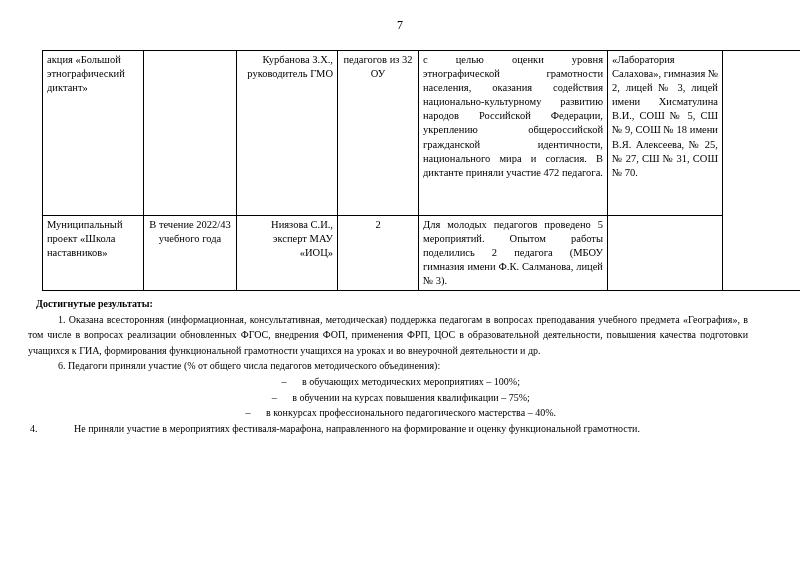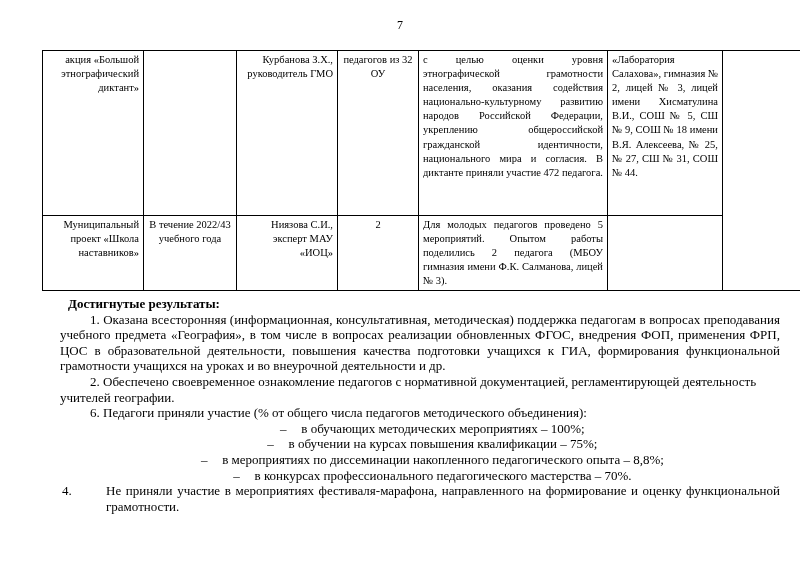--- a/index.html
+++ b/index.html
@@ -42,43 +42,43 @@
     table-layout: fixed;
     font-size: 10.5px;
     line-height: 14.1px;
   }
   table.doc-table td {
     border: 1px solid #000000;
     vertical-align: top;
     padding: 2px 4px 2px 4px;
     hyphens: auto;
   }
-  td.c1 { width: 92px;  text-align: right; }
+  td.c1 { width: 92px;  text-align: left; }
   td.c2 { width: 84px;  text-align: center; }
   td.c3 { width: 92px;  text-align: right; }
   td.c4 { width: 72px;  text-align: center; }
   td.c5 { width: 180px; text-align: justify; text-align-last: left; }
   td.c6 { width: 106px; text-align: justify; text-align-last: left; }
   td.c7 { width: 94px; }
 
   .row1 td.c1,
   .row1 td.c2,
   .row1 td.c3,
   .row1 td.c4,
   .row1 td.c5 { height: 160px; }
   .row1 td.c6 { height: 160px; }
   .row2 td { height: 62px; }
 
   
   .body-text {
     position: absolute;
-    left: 60px;
+    left: 28px;
     top: 296px;
     width: 720px;
-    font-size: 13px;
+    font-size: 10px;
     line-height: 15.6px;
   }
   .body-text .heading {
     font-weight: bold;
     margin: 0 0 0 8px;
     text-align: left;
   }
   .body-text p.para {
     margin: 0;
     text-indent: 30px;
@@ -121,56 +121,52 @@
   <div class="page-number">7</div>
 
   <table class="doc-table">
     <tbody>
       <tr class="row1">
         <td class="c1">акция «Большой этнографический диктант»</td>
         <td class="c2"></td>
         <td class="c3">Курбанова З.Х., руководитель ГМО</td>
         <td class="c4">педагогов из 32 ОУ</td>
         <td class="c5">с целью оценки уровня этнографической грамотности населения, оказания содействия национально-культурному развитию народов Российской Федерации, укреплению общероссийской гражданской идентичности, национального мира и согласия. В диктанте приняли участие 472 педагога.</td>
-        <td class="c6">«Лаборатория Салахова», гимназия № 2, лицей № 3, лицей имени Хисматулина В.И., СОШ № 5, СШ № 9, СОШ № 18 имени В.Я. Алексеева, № 25, № 27, СШ № 31, СОШ № 44.</td>
+        <td class="c6">«Лаборатория Салахова», гимназия № 2, лицей № 3, лицей имени Хисматулина В.И., СОШ № 5, СШ № 9, СОШ № 18 имени В.Я. Алексеева, № 25, № 27, СШ № 31, СОШ № 70.</td>
         <td class="c7" rowspan="2"></td>
       </tr>
       <tr class="row2">
         <td class="c1">Муниципальный проект «Школа наставников»</td>
         <td class="c2">В течение 2022/43 учебного года</td>
         <td class="c3">Ниязова С.И., эксперт МАУ «ИОЦ»</td>
         <td class="c4">2</td>
         <td class="c5">Для молодых педагогов проведено 5 мероприятий. Опытом работы поделились 2 педагога (МБОУ гимназия имени Ф.К. Салманова, лицей № 3).</td>
         <td class="c6"></td>
       </tr>
     </tbody>
   </table>
 
   <div class="body-text">
 
     <p class="heading">Достигнутые результаты:</p>
 
     <p class="para">1. Оказана всесторонняя (информационная, консультативная, методическая)  поддержка  педагогам в вопросах преподавания учебного предмета «География», в том числе в вопросах реализации обновленных ФГОС, внедрения ФОП, применения ФРП, ЦОС в образовательной деятельности, повышения качества подготовки учащихся к ГИА, формирования функциональной грамотности учащихся на уроках и во внеурочной деятельности и др.</p>
 
-    <p class="para-nojust">2. Обеспечено своевременное ознакомление педагогов с нормативной документацией, регламентирующей деятельность учителей географии.</p>
 
     <p class="para-nojust">6. Педагоги приняли участие (% от общего числа педагогов методического объединения):</p>
 
     <ul class="dash-list">
       <li>
         <span class="dash">–</span><span>в обучающих методических мероприятиях – 100%;</span>
       </li>
       <li>
         <span class="dash">–</span><span>в обучении на курсах повышения квалификации – 75%;</span>
       </li>
       <li>
-        <span class="dash">–</span><span>в мероприятиях по диссеминации накопленного педагогического опыта – 8,8%;</span>
-      </li>
-      <li>
-        <span class="dash">–</span><span>в конкурсах профессионального педагогического мастерства – 70%.</span>
+        <span class="dash">–</span><span>в конкурсах профессионального педагогического мастерства – 40%.</span>
       </li>
     </ul>
 
     <p class="numbered-hang">
       <span class="num">4.</span><span>Не приняли участие в мероприятиях фестиваля-марафона, направленного на формирование и оценку функциональной грамотности.</span>
     </p>
 
   </div>
 
 </div>

